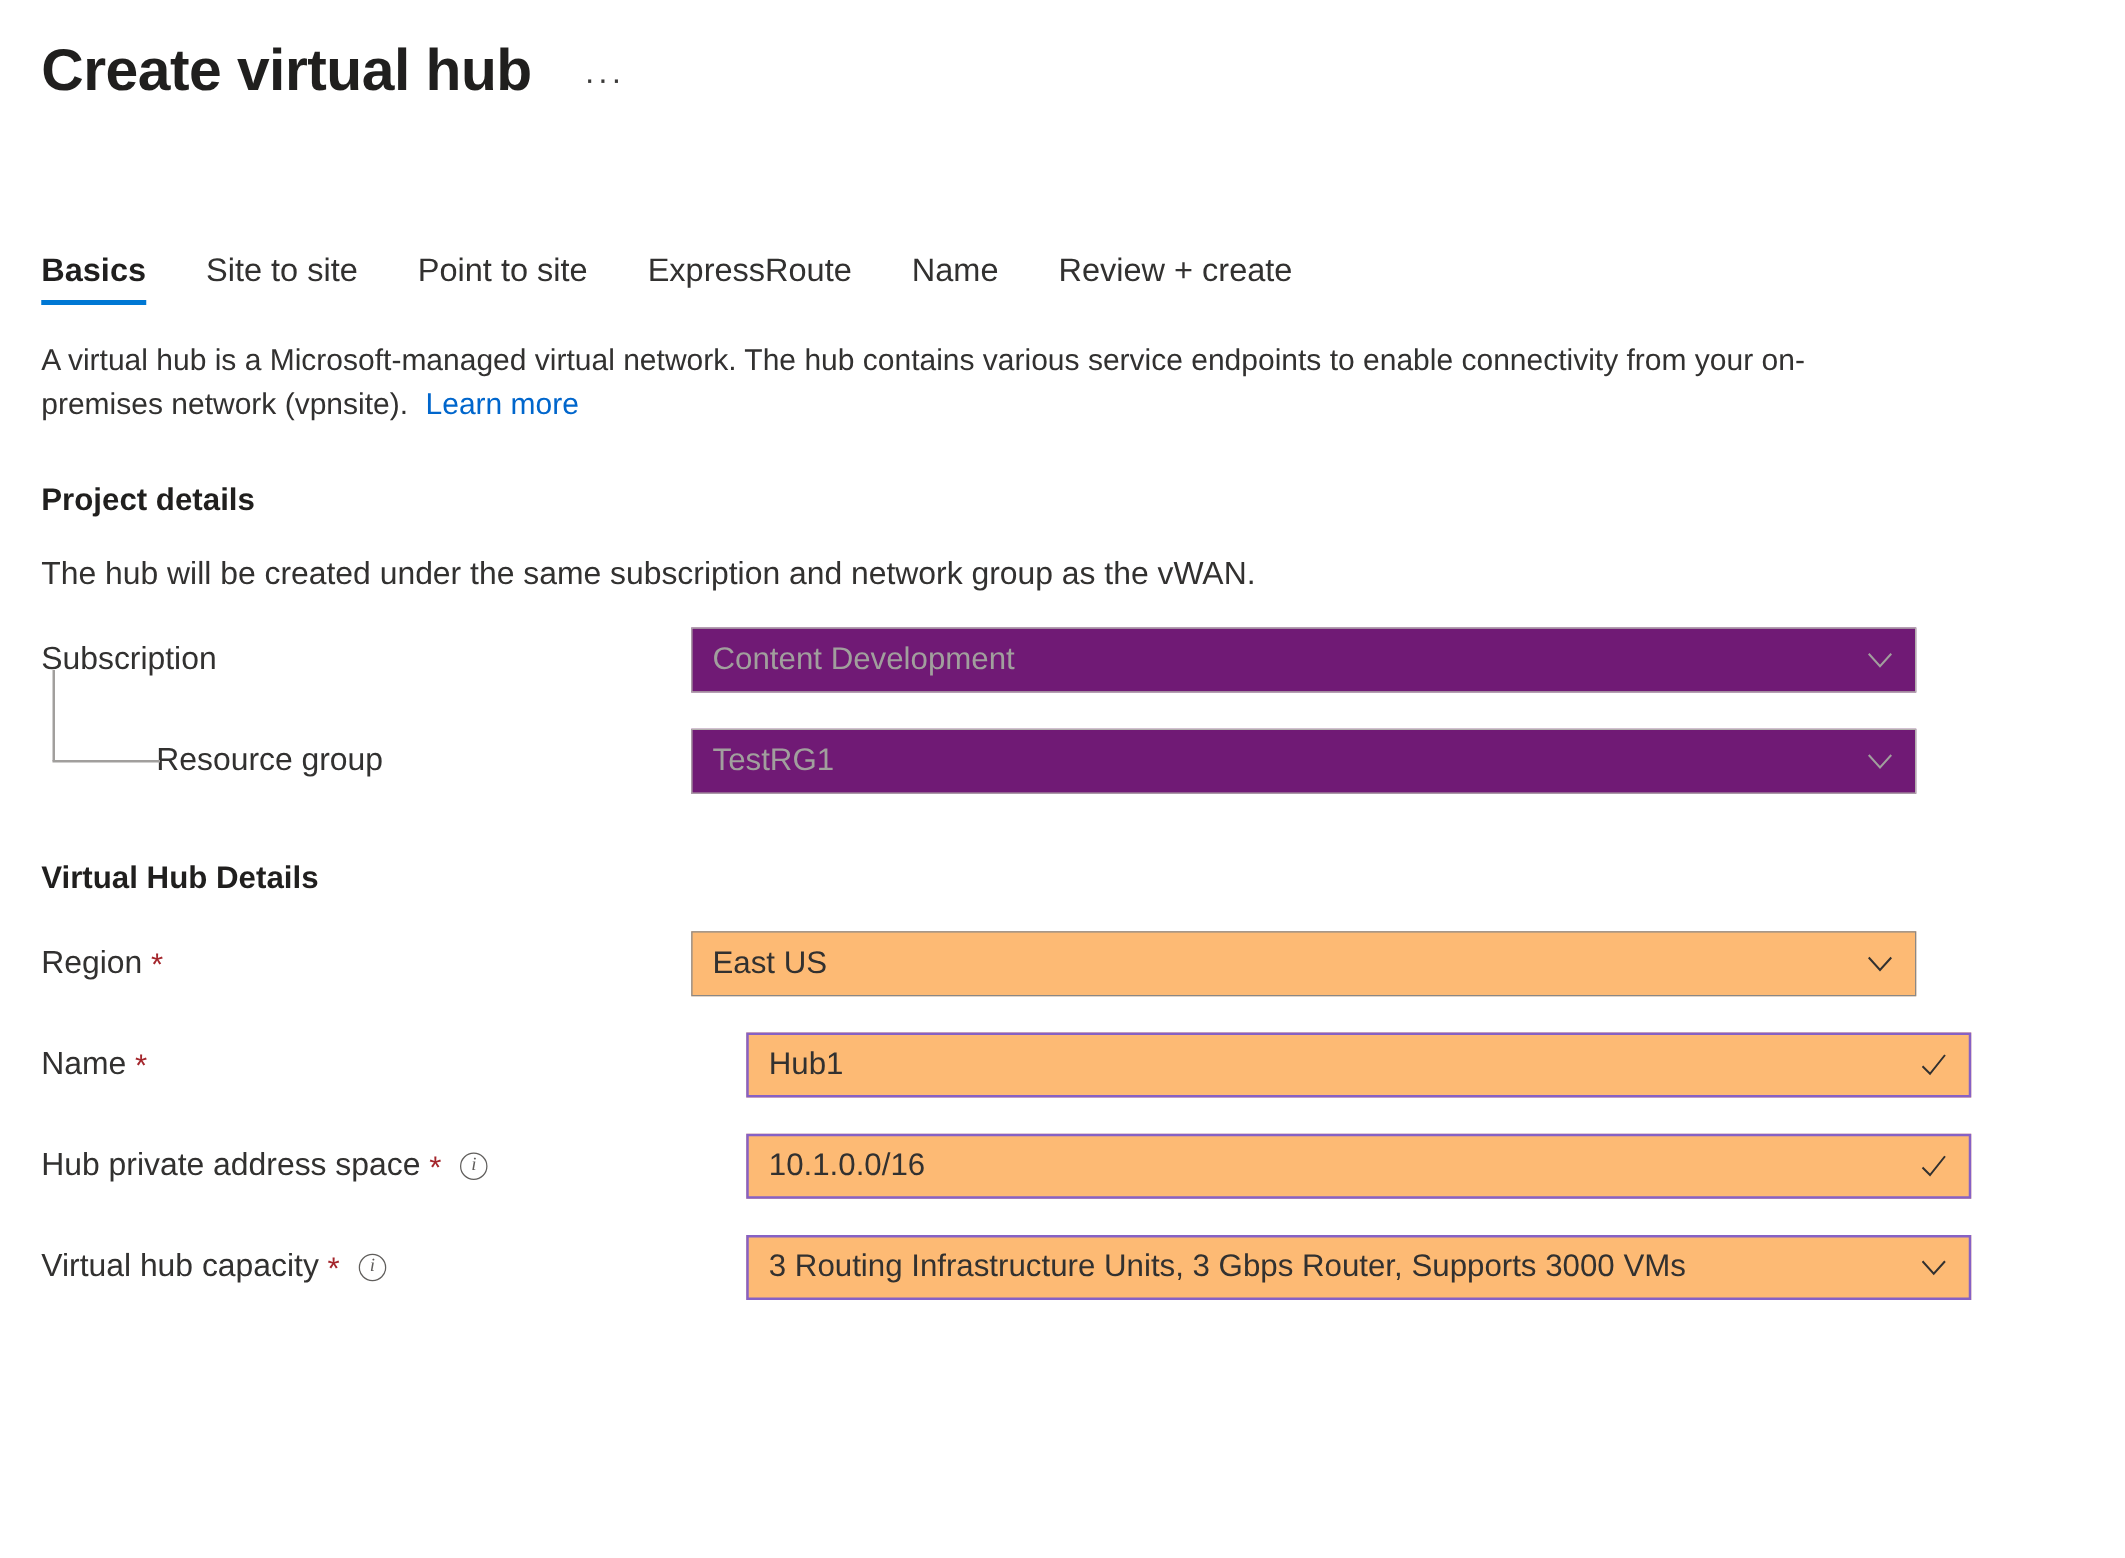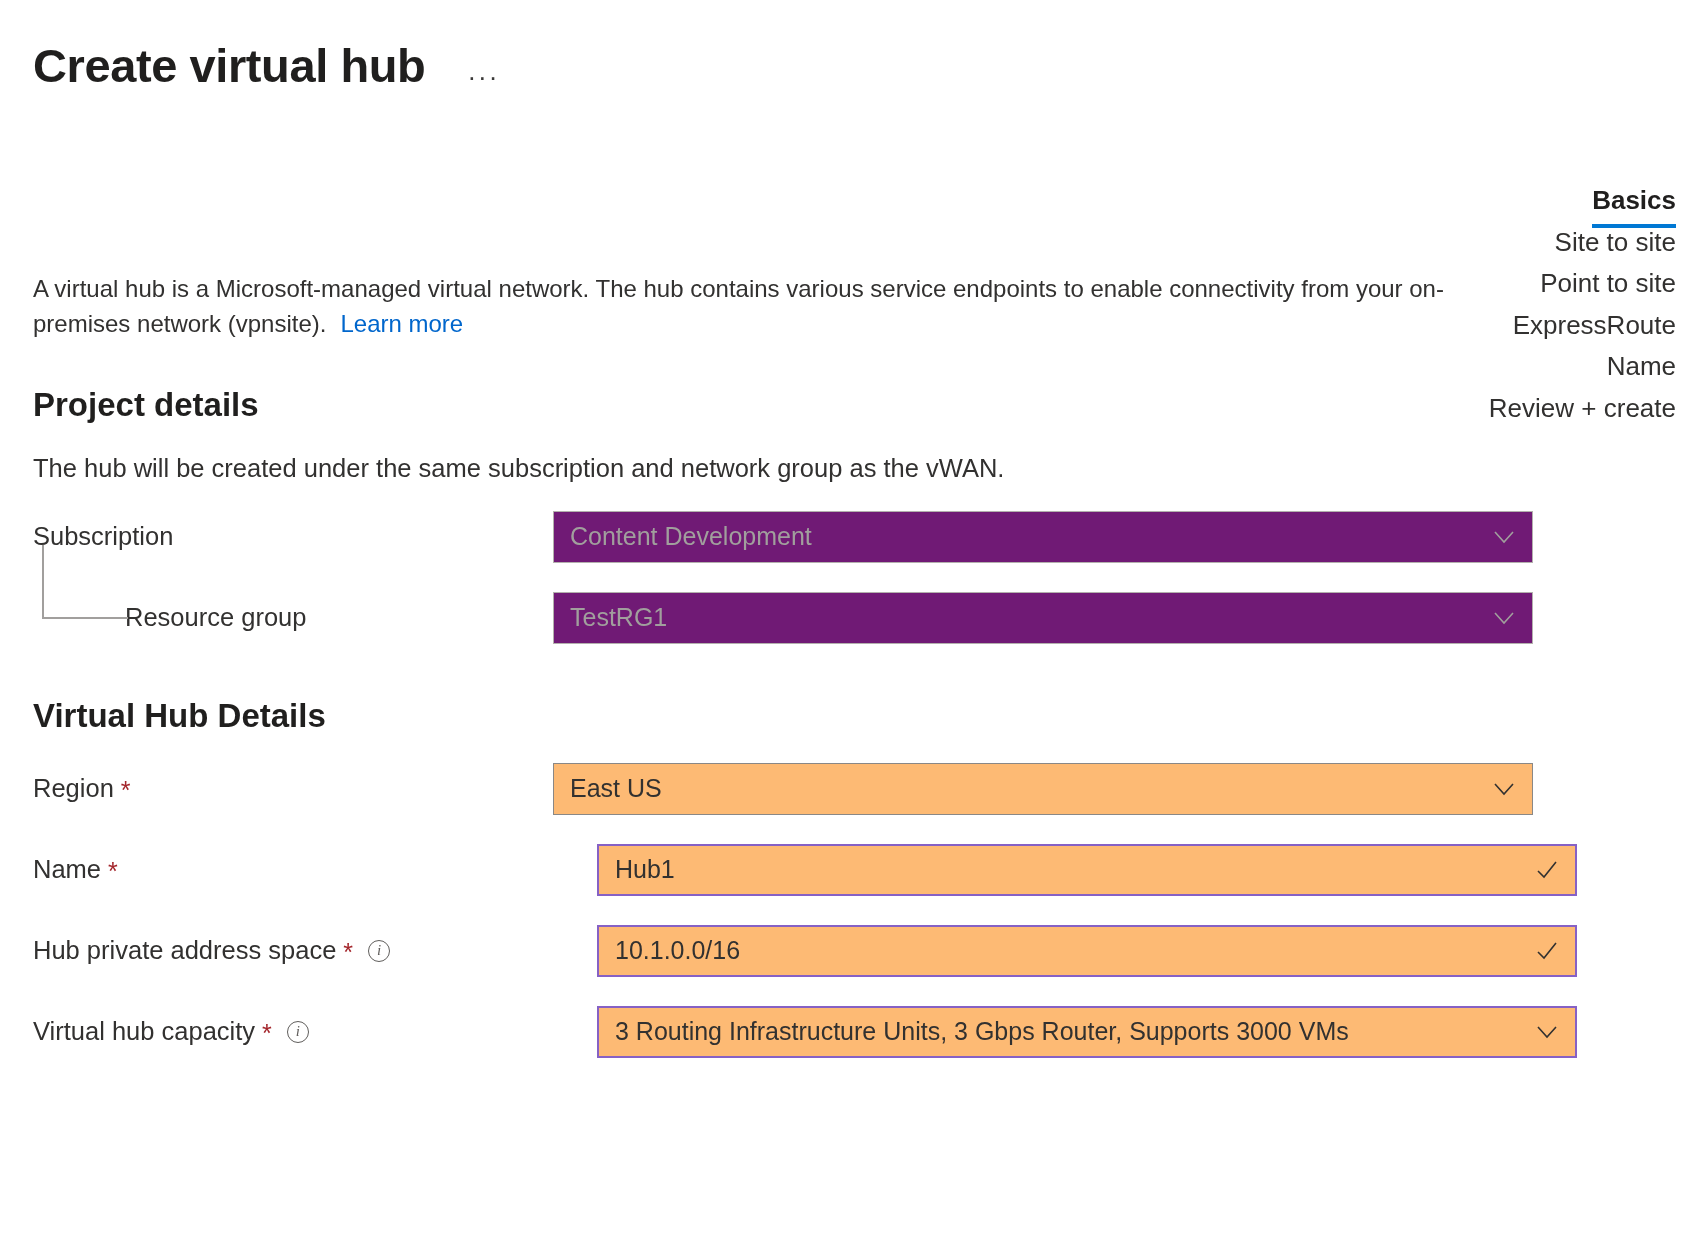--- a/index.html
+++ b/index.html
@@ -11,21 +11,21 @@
   }
   body {
     font-family: "Liberation Sans", "DejaVu Sans", sans-serif;
     color: #1b1a19;
     -webkit-font-smoothing: antialiased;
   }
   .page { position: relative; width: 1700px; height: 1246px; padding: 0; }
 
   
   .title-row {
-    display: flex; align-items: flex-end;
+    display: flex; align-items: center;
     padding: 22px 0 0 33px;
     height: 90px;
   }
   .page-title {
     font-size: 47px;
     font-weight: 600;
     letter-spacing: -0.4px;
     color: #201f1e;
     line-height: 1.05;
   }
@@ -41,21 +41,20 @@
   }
 
   
   .tabs {
     display: flex;
     align-items: flex-end;
     padding-left: 33px;
     margin-top: 96px;
     height: 58px;
     gap: 0;
-    flex-direction: column;
   }
   .tab {
     position: relative;
     font-size: 26px;
     color: #323130;
     padding: 0 24px 13px 24px;
     cursor: pointer;
     white-space: nowrap;
     line-height: 1.1;
   }
@@ -80,21 +79,21 @@
     max-width: 1530px;
   }
   .link {
     color: #0066cc;
     cursor: pointer;
     margin-left: 14px;
   }
 
   .section-head {
     padding: 0 33px;
-    font-size: 33px;
+    font-size: 25px;
     font-weight: 600;
     color: #201f1e;
     margin-top: 44px;
   }
   .section-sub {
     padding: 0 33px;
     font-size: 25.5px;
     color: #323130;
     margin-top: 30px;
   }

